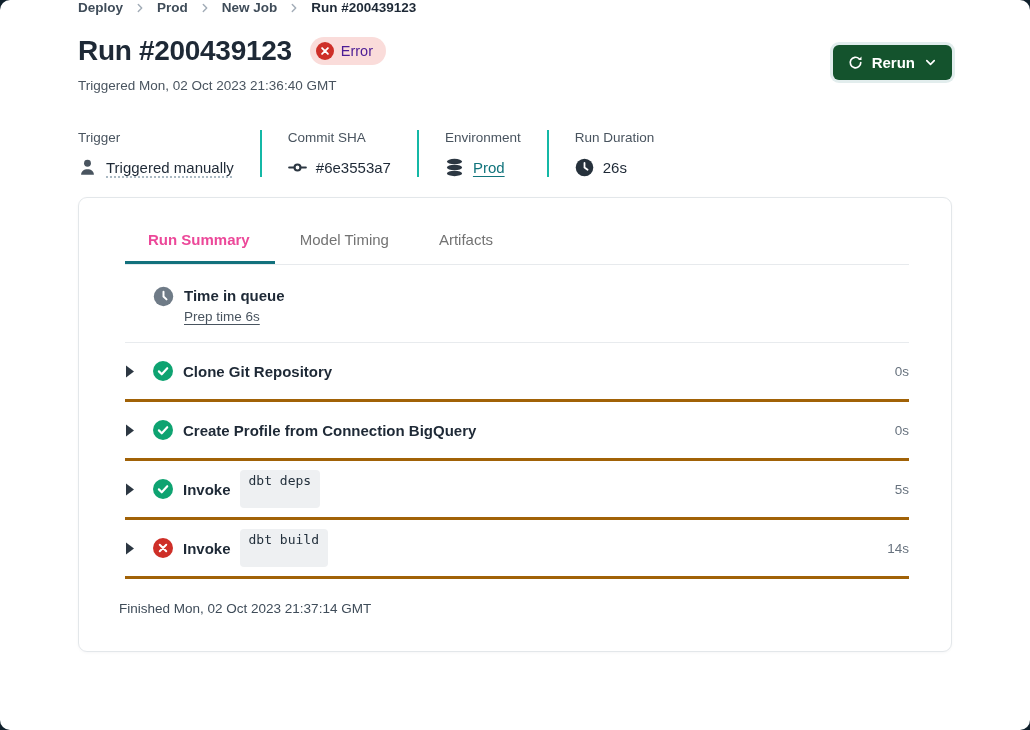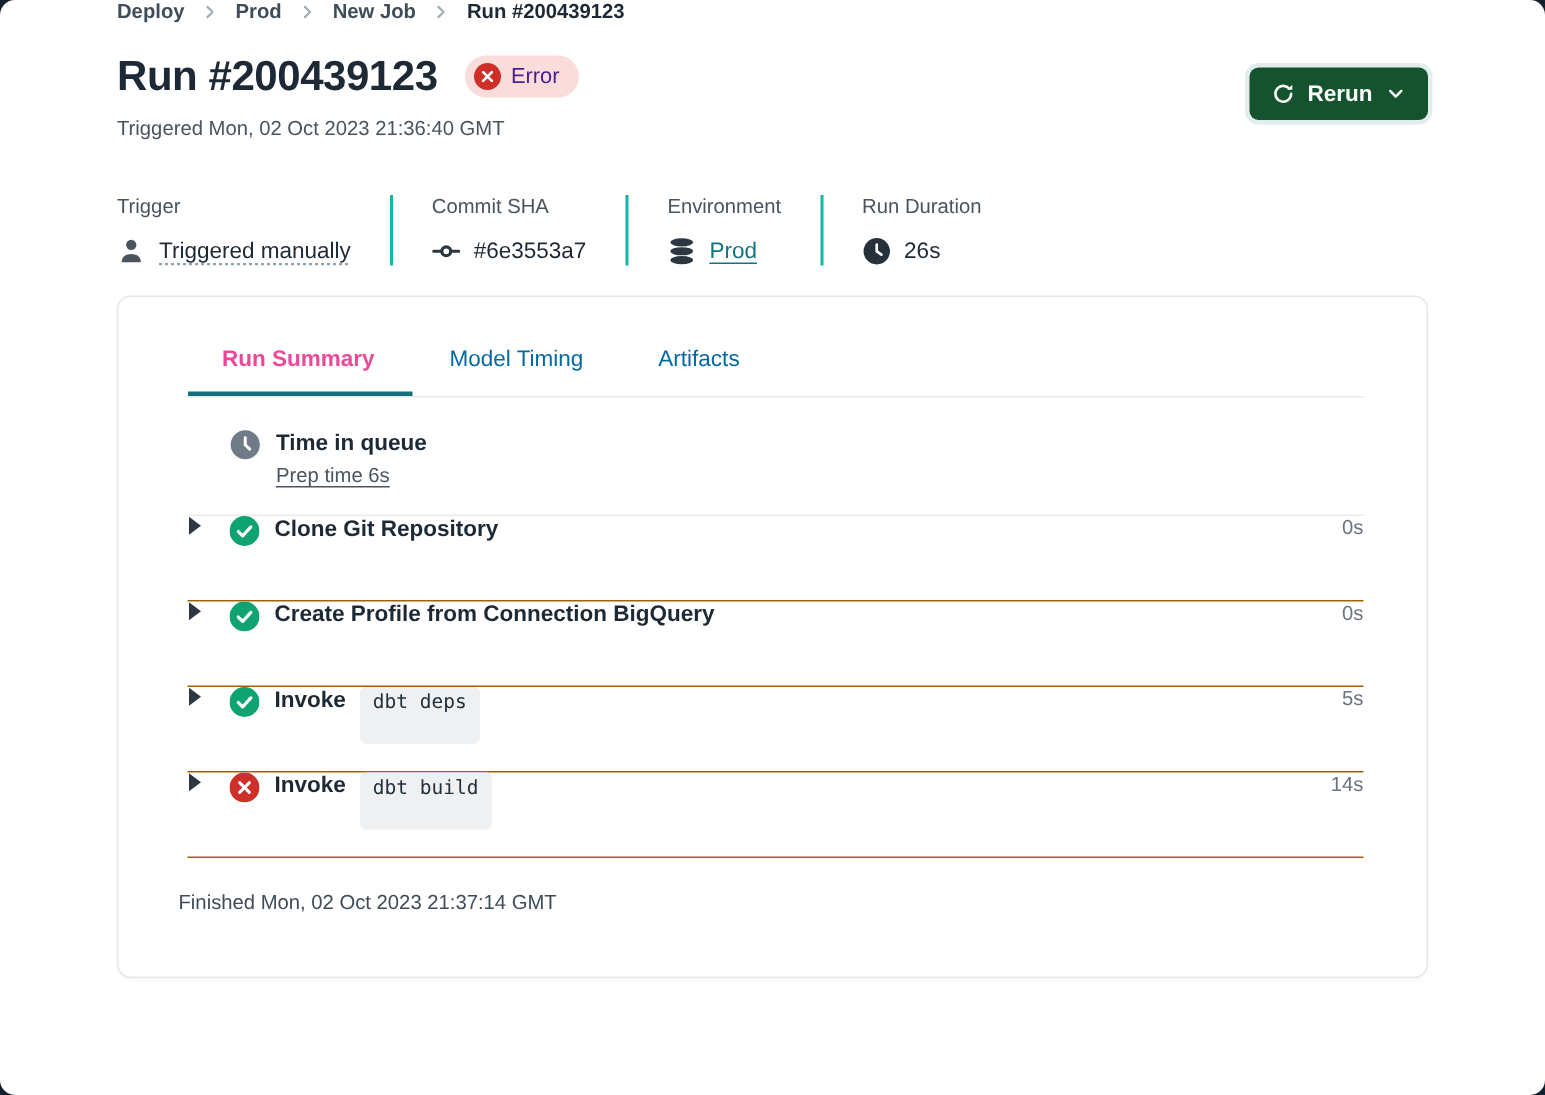--- a/index.html
+++ b/index.html
@@ -77,21 +77,21 @@
     box-shadow:0 1px 3px rgba(20,30,40,0.04);
   }
   .card-inner{margin:0 42px 0 46px;}
   .tabs{
     padding-top:33px;
     display:flex;
     border-bottom:1px solid #e7eaed;
   }
   .tab{
     padding:0 25px 16px 25px;
-    font-size:15px;color:#0369a1;cursor:pointer;
+    font-size:15px;color:#737373;cursor:pointer;
   }
   .tab:first-child{padding-left:23px;}
   .tab.active{
     color:#ec4899;font-weight:700;
     box-shadow:inset 0 -3px 0 #13717d;
   }
 
   
   .queue-row{
     display:flex;align-items:flex-start;
@@ -102,23 +102,23 @@
   .status-ico{flex:0 0 auto;margin-right:10px;display:flex;align-items:center;margin-top:0px;}
   .queue-title{font-size:15px;font-weight:700;color:#1e2936;line-height:20px;}
   .queue-link{
     display:inline-block;margin-top:3px;
     font-size:13.5px;color:#49545f;
     text-decoration:underline;text-underline-offset:3px;cursor:pointer;
   }
 
   
   .step-row{
-    display:flex;align-items:flex-start;
+    display:flex;align-items:center;
     height:56px;
-    border-bottom:1px solid #a16207;
+    border-bottom:3px solid #a16207;
   }
   .caret{width:11px;margin-right:17px;flex:0 0 auto;display:flex;align-items:center;cursor:pointer;}
   .step-title{font-size:15px;font-weight:700;color:#1e2936;}
   .cmd-chip{
     margin-left:9px;
     background:#eef0f2;border-radius:4px;
     padding:3px 9px 20px 9px;
     font-family:"DejaVu Sans Mono", monospace;
     font-size:13px;color:#23303c;
   }

